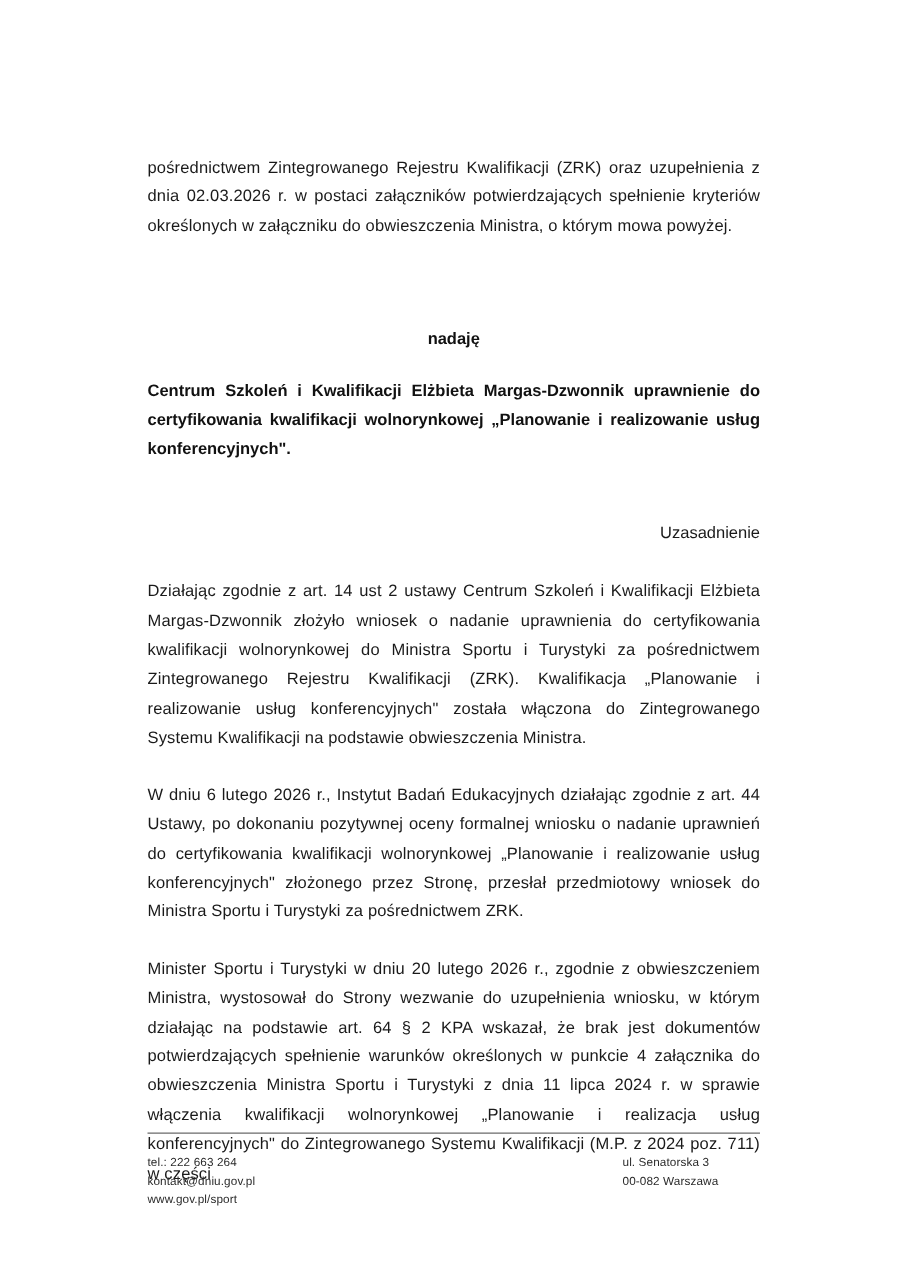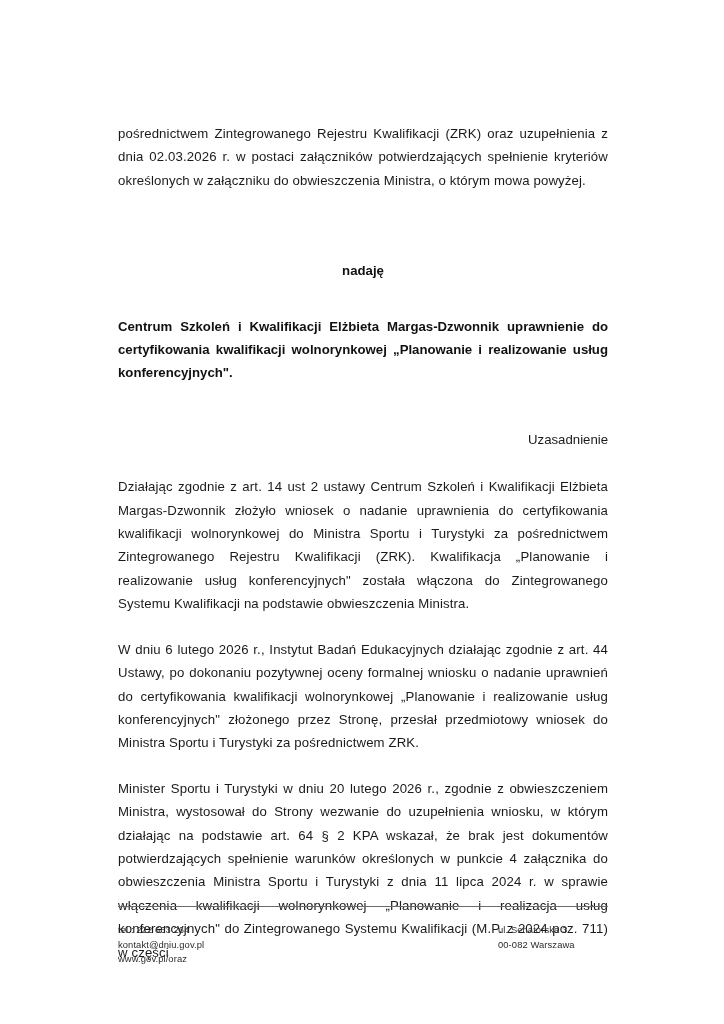--- a/index.html
+++ b/index.html
@@ -48,21 +48,21 @@
   }
   .centered-bold {
     margin: 12px;
     font-size: 13.2px;
     line-height: 23.4px;
     font-weight: 700;
     text-align: center;
     color: #111111;
   }
   .bold-block {
-    margin: 32px 0 0 0;
+    margin: 18px 0 0 0;
     font-size: 13.2px;
     line-height: 23.4px;
     font-weight: 700;
     text-align: justify;
     text-justify: inter-word;
     color: #111111;
   }
   .centered-plain {
     margin: 0;
     font-size: 13.2px;
@@ -139,21 +139,21 @@
     <p class="body-par">Minister Sportu i Turystyki w dniu 20 lutego 2026 r., zgodnie z obwieszczeniem Ministra, wystosował do Strony wezwanie do uzupełnienia wniosku, w którym działając na podstawie art. 64 § 2 KPA wskazał, że brak jest dokumentów potwierdzających spełnienie warunków określonych w punkcie 4 załącznika do obwieszczenia Ministra Sportu i Turystyki z dnia 11 lipca 2024 r. w sprawie włączenia kwalifikacji wolnorynkowej „Planowanie i realizacja usług konferencyjnych" do Zintegrowanego Systemu Kwalifikacji (M.P. z 2024 poz. 711) w części</p>
 
   </div>
 
   <div class="footer">
     <div class="footer-rule"></div>
     <div class="footer-cols">
       <div class="footer-col left">
         <span class="footer-line">tel.: 222 663 264</span>
         <span class="footer-line">kontakt@dniu.gov.pl</span>
-        <span class="footer-line">www.gov.pl/oraz</span>
+        <span class="footer-line">www.gov.pl/sport</span>
       </div>
       <div class="footer-col right">
         <span class="footer-line">ul. Senatorska 3</span>
         <span class="footer-line">00-082 Warszawa</span>
       </div>
     </div>
   </div>
 
 </div>
 

